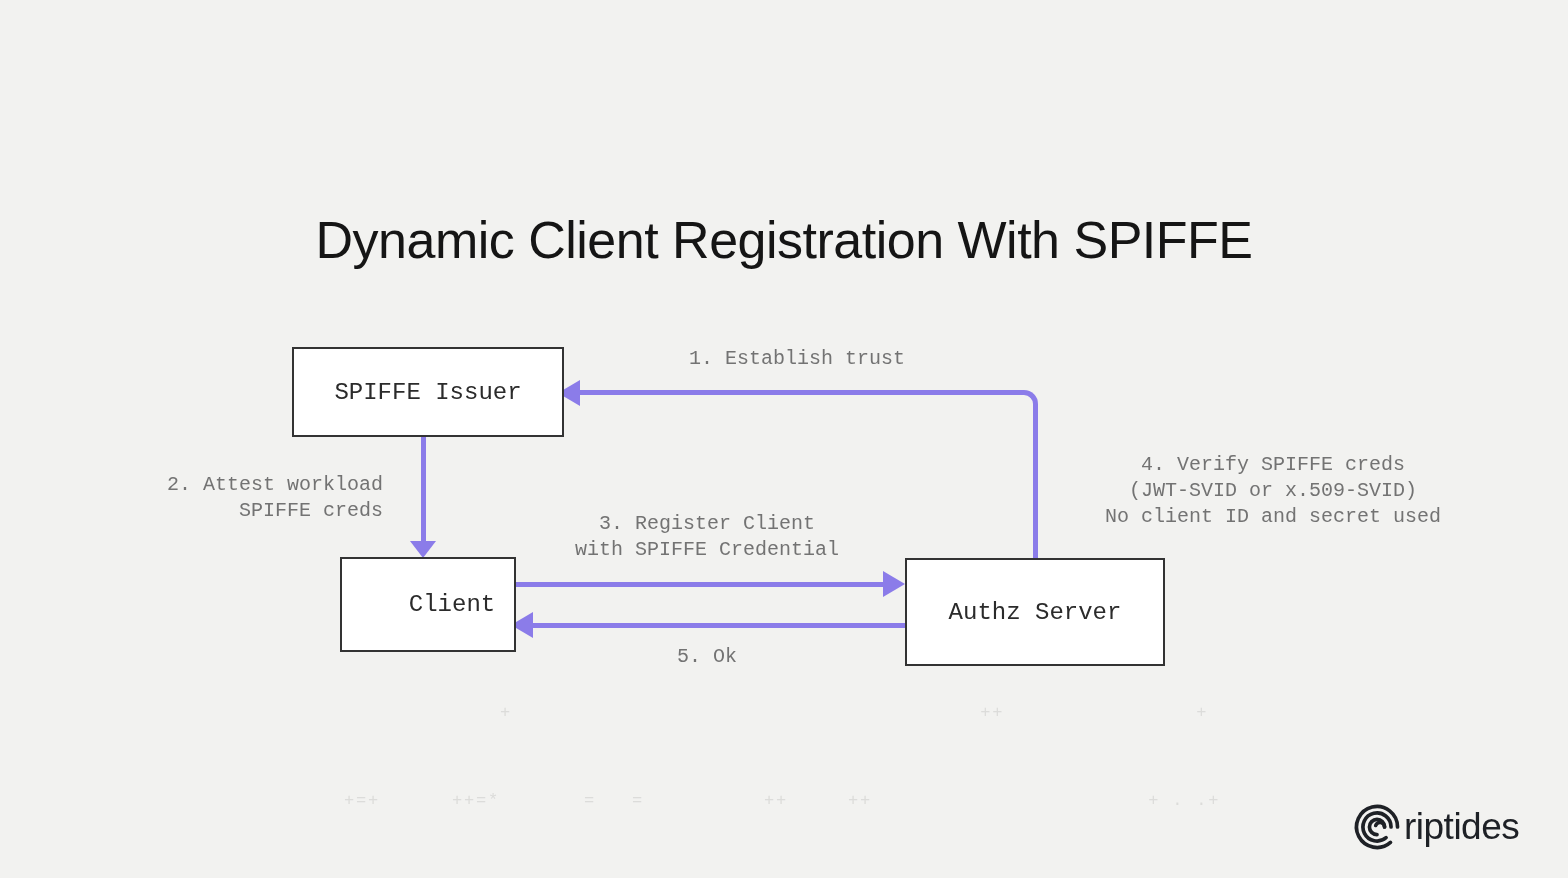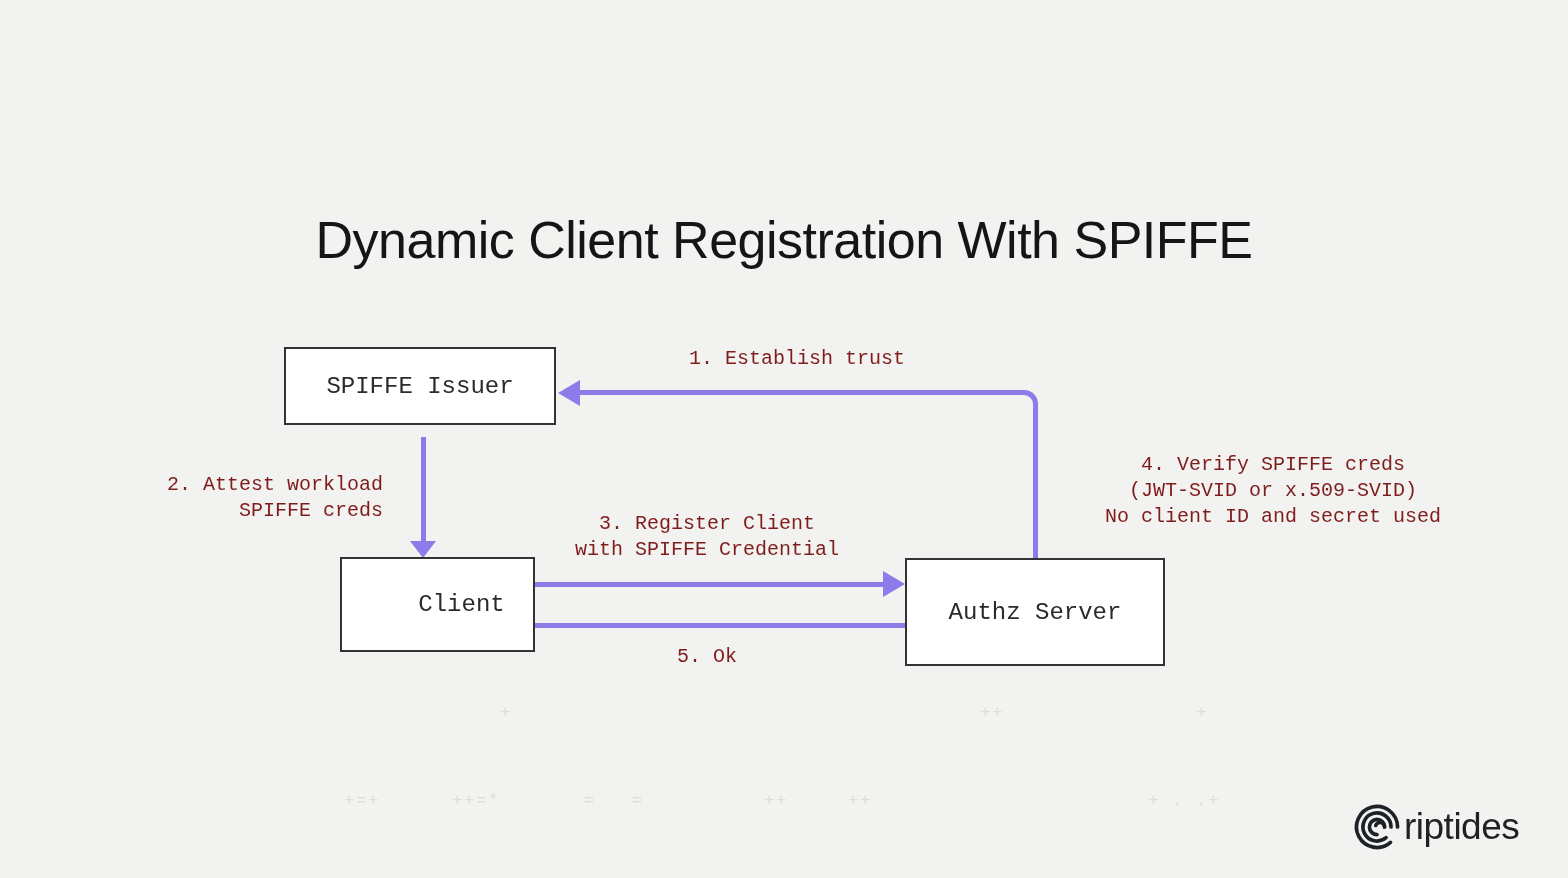--- a/index.html
+++ b/index.html
@@ -19,28 +19,28 @@
     position:absolute;top:210px;left:0;right:0;text-align:center;
     font-family:"Liberation Sans",sans-serif;font-size:52px;font-weight:500;
     color:#151515;letter-spacing:-0.5px;
   }
   .node{
     position:absolute;background:#ffffff;border:2px solid var(--box-border);
     display:flex;align-items:center;justify-content:center;
     font-family:"Liberation Mono","DejaVu Sans Mono",monospace;
     font-size:24px;color:#2b2b2b;
   }
-  .node-spiffe{left:284px;top:347px;width:272px;height:78px;}
-  .node-client{left:340px;top:557px;width:195px;height:95px;padding-left:48px;}
+  .node-spiffe{left:292px;top:347px;width:272px;height:90px;}
+  .node-client{left:340px;top:557px;width:176px;height:95px;padding-left:48px;}
   .node-authz{left:905px;top:558px;width:260px;height:108px;}
 
   .edge-label{
     position:absolute;
     font-family:"Liberation Mono","DejaVu Sans Mono",monospace;
-    font-size:20px;line-height:26px;color:#7f1d1d;
+    font-size:20px;line-height:26px;color:#737373;
   }
   .lbl-establish{left:647px;top:346px;width:300px;text-align:center;}
   .lbl-attest{left:135px;top:472px;width:248px;text-align:right;}
   .lbl-register{left:557px;top:511px;width:300px;text-align:center;}
   .lbl-verify{left:1063px;top:452px;width:420px;text-align:center;}
   .lbl-ok{left:607px;top:644px;width:200px;text-align:center;}
 
   
   .arrow-elbow{
     position:absolute;left:578px;top:390px;width:460px;height:168px;

